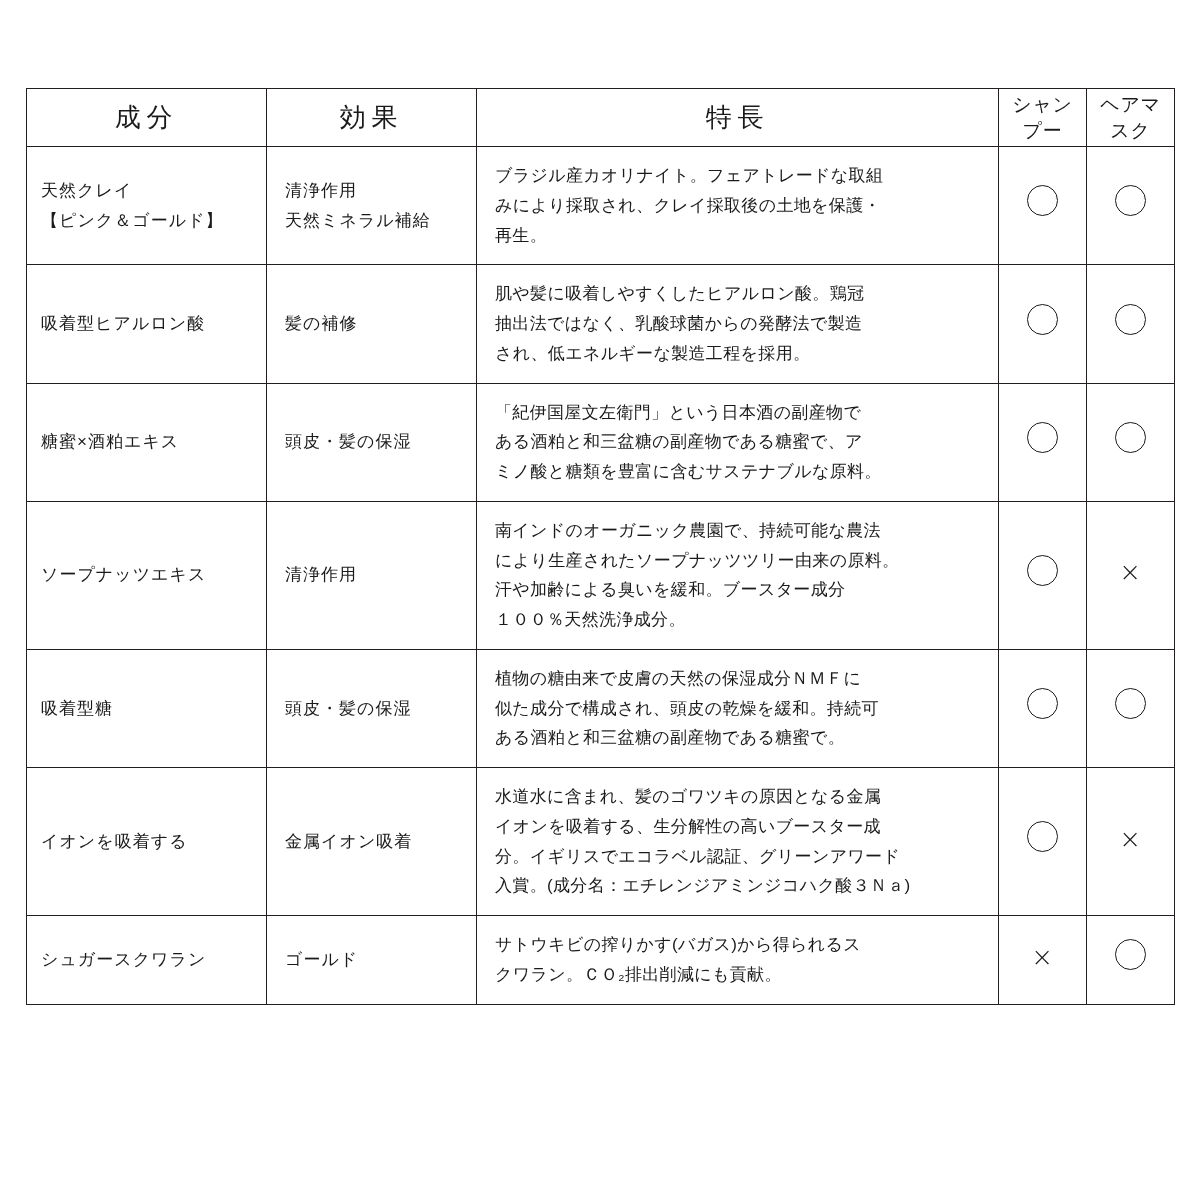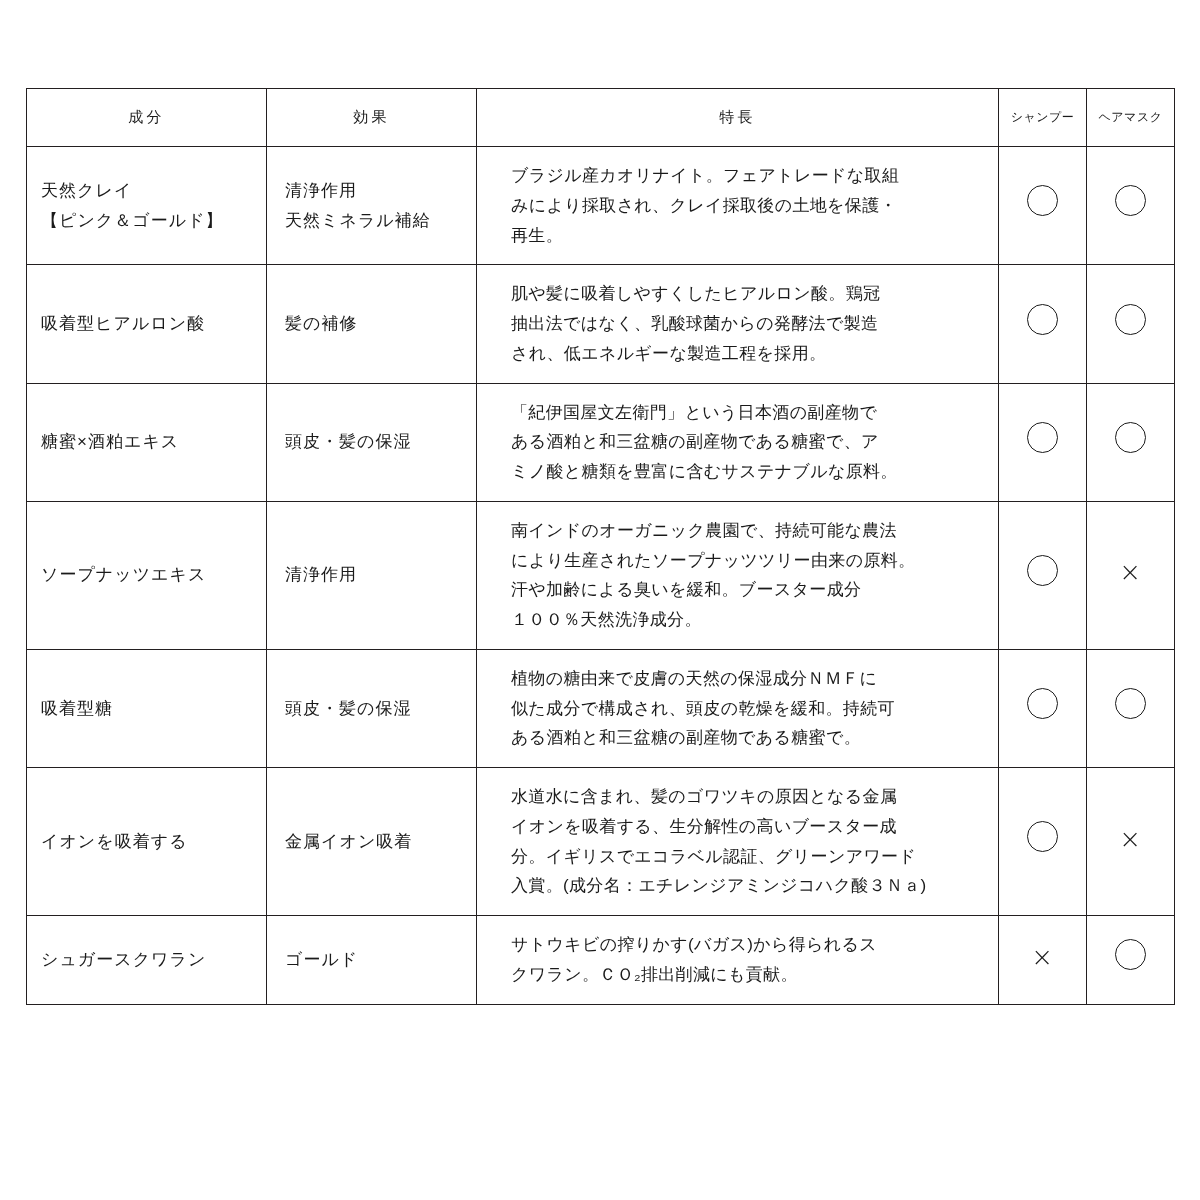--- a/index.html
+++ b/index.html
@@ -36,46 +36,46 @@
   table.ingredients th,
   table.ingredients td {
     border: 1px solid #231f20;
     vertical-align: middle;
     box-sizing: border-box;
   }
   thead th {
     height: 58px;
     font-weight: normal;
     text-align: center;
-    font-size: 15px;
+    font-size: 26px;
     letter-spacing: 0.22em;
     color: #1a1a1a;
     padding: 0 4px;
   }
   thead th.small {
-    font-size: 12px;
+    font-size: 19px;
     letter-spacing: 0.04em;
     margin-left: 34px;
   }
   tbody td {
     padding: 14px 16px;
     font-size: 17px;
     line-height: 1.75;
     letter-spacing: 0.04em;
   }
   tbody td.name {
     padding-left: 14px;
     letter-spacing: 0.06em;
   }
   tbody td.effect {
     padding-left: 18px;
     letter-spacing: 0.06em;
   }
   tbody td.feature {
-    padding-left: 34px;
+    padding-left: 18px;
     padding-right: 18px;
     letter-spacing: 0.02em;
   }
   tbody td.mark {
     text-align: center;
     padding: 0;
   }
   .mark-glyph {
     display: inline-block;
     font-size: 27px;

